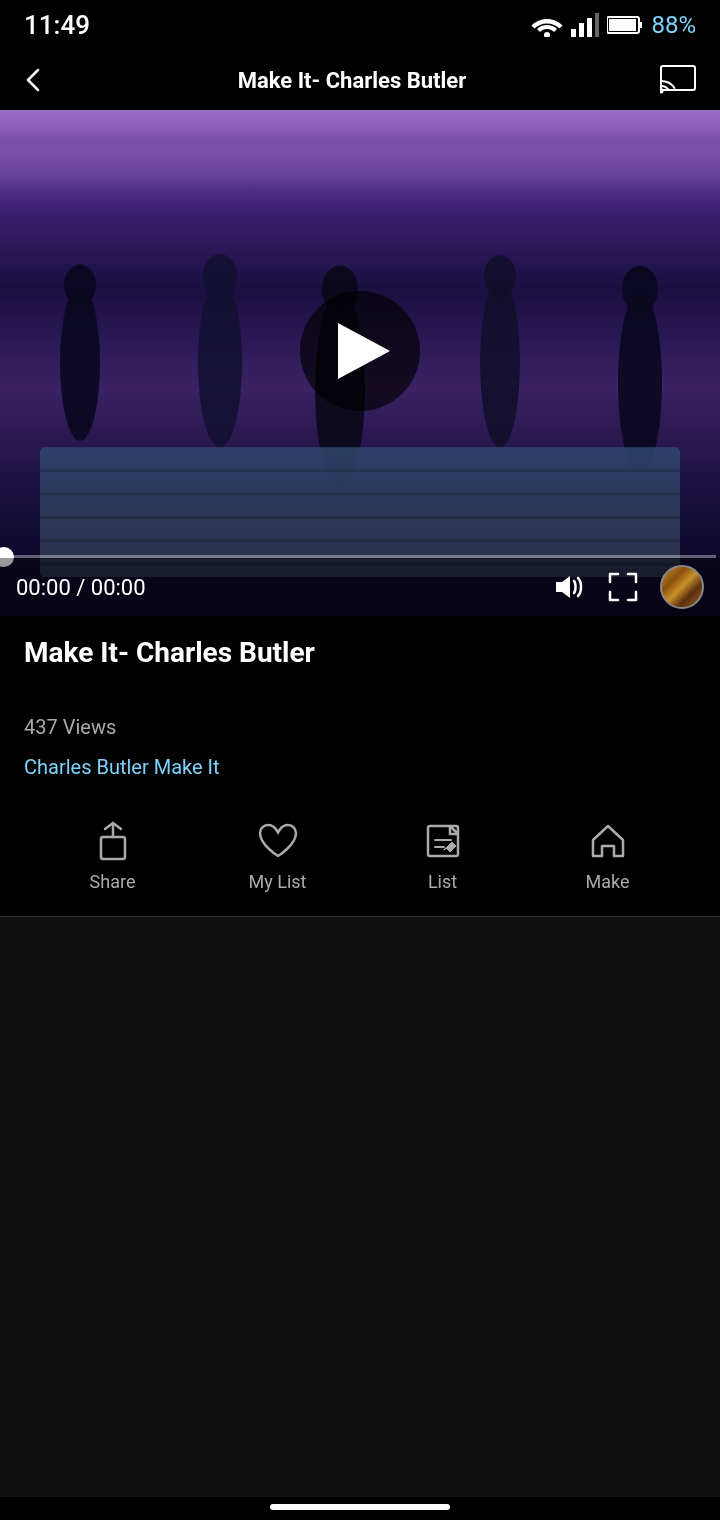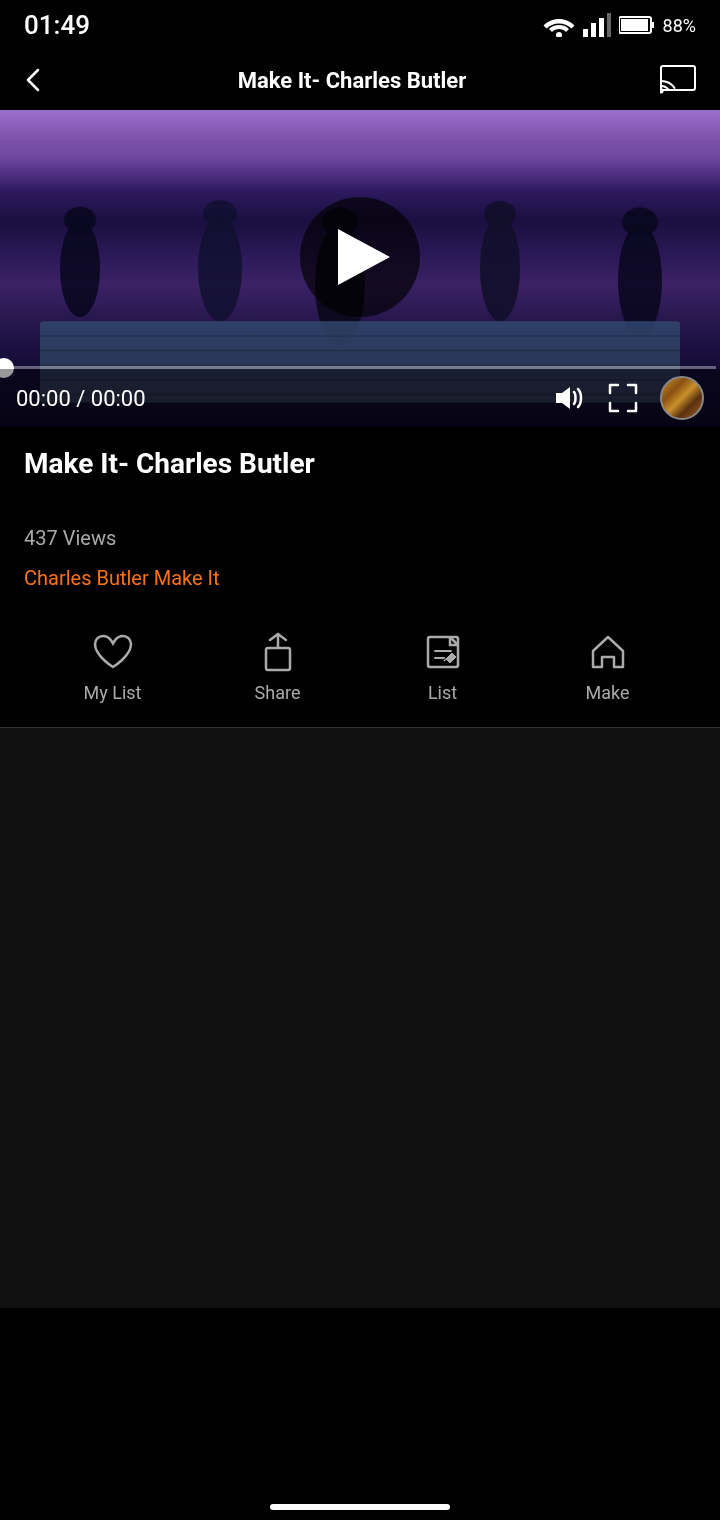--- a/index.html
+++ b/index.html
@@ -29,22 +29,22 @@
     }
     .status-icons {
       display: flex;
       align-items: center;
       gap: 8px;
     }
     .status-icons svg {
       fill: #fff;
     }
     .battery-text {
-      font-size: 18px;
-      color: #ffffff;
+      font-size: 24px;
+      color: #7dd3fc;
     }
 
     
     .top-nav {
       display: flex;
       align-items: center;
       justify-content: space-between;
       padding: 8px 20px;
       background: #000;
       height: 60px;
@@ -65,21 +65,21 @@
       width: 44px;
       height: 44px;
       display: flex;
       align-items: center;
       justify-content: center;
     }
 
     
     .video-container {
       width: 720px;
-      height: 317px;
+      height: 506px;
       position: relative;
       background: linear-gradient(180deg, #6a3fa0 0%, #4a2d7a 20%, #1a1a3e 50%, #2a1a5e 60%, #3a2a60 70%, #5a3d7a 80%, #7a5595 90%, #4a3060 100%);
       overflow: hidden;
     }
 
     
     .stage-bg {
       position: absolute;
       width: 100%;
       height: 100%;
@@ -208,21 +208,21 @@
       margin-bottom: 6px;
     }
     .video-views {
       font-size: 20px;
       color: #aaa;
       margin-bottom: 16px;
       margin-top: 46px;
     }
     .video-description {
       font-size: 20px;
-      color: #f97316;
+      color: #7dd3fc;
       margin-bottom: 10px;
     }
 
     
     .action-buttons {
       display: flex;
       align-items: center;
       padding: 20px 30px 24px;
       background: #000;
       gap: 0;
@@ -269,21 +269,21 @@
       width: 180px;
       height: 6px;
       background: #fff;
       border-radius: 3px;
     }
   </style>
 </head>
 <body>
 
 <div class="status-bar">
-  <span class="status-time">01:49</span>
+  <span class="status-time">11:49</span>
   <div class="status-icons">
 
     <svg width="32" height="24" viewBox="0 0 32 24">
       <path d="M16 6C10 6 4.5 8.5 0.5 12.5L3.5 15.5C6.5 12.5 11 10.5 16 10.5C21 10.5 25.5 12.5 28.5 15.5L31.5 12.5C27.5 8.5 22 6 16 6Z" fill="white"></path>
       <path d="M16 12C12 12 8.5 13.5 6 16L9 19C10.8 17.2 13.3 16 16 16C18.7 16 21.2 17.2 23 19L26 16C23.5 13.5 20 12 16 12Z" fill="white"></path>
       <circle cx="16" cy="22" r="3" fill="white"></circle>
     </svg>
 
     <svg width="28" height="24" viewBox="0 0 28 24">
       <rect x="0" y="16" width="5" height="8" fill="white"></rect>
@@ -395,36 +395,36 @@
 <div class="video-info">
   <div class="video-title">Make It- Charles Butler</div>
   <div class="video-views">437 Views</div>
   <div class="video-description">Charles Butler Make It</div>
 </div>
 
 <div class="action-buttons">
 
   <div class="action-btn">
     <div class="action-icon">
-      <svg width="44" height="40" viewBox="0 0 44 40" fill="none">
-        <path d="M22 35C22 35 4 24 4 12C4 7.5 7.5 4 12 4C15.5 4 18.5 6 20.5 9L22 11.5L23.5 9C25.5 6 28.5 4 32 4C36.5 4 40 7.5 40 12C40 24 22 35 22 35Z" stroke="#aaa" stroke-width="2.5" fill="none"></path>
-      </svg>
-    </div>
-    <span class="action-label">My List</span>
-  </div>
-
-  <div class="action-btn">
-    <div class="action-icon">
       <svg width="40" height="44" viewBox="0 0 40 44" fill="none">
         <rect x="8" y="18" width="24" height="22" rx="2" stroke="#aaa" stroke-width="2.5" fill="none"></rect>
         <path d="M20 18V4" stroke="#aaa" stroke-width="2.5" stroke-linecap="round"></path>
         <path d="M12 10L20 4L28 10" stroke="#aaa" stroke-width="2.5" stroke-linecap="round" stroke-linejoin="round" fill="none"></path>
       </svg>
     </div>
     <span class="action-label">Share</span>
+  </div>
+
+  <div class="action-btn">
+    <div class="action-icon">
+      <svg width="44" height="40" viewBox="0 0 44 40" fill="none">
+        <path d="M22 35C22 35 4 24 4 12C4 7.5 7.5 4 12 4C15.5 4 18.5 6 20.5 9L22 11.5L23.5 9C25.5 6 28.5 4 32 4C36.5 4 40 7.5 40 12C40 24 22 35 22 35Z" stroke="#aaa" stroke-width="2.5" fill="none"></path>
+      </svg>
+    </div>
+    <span class="action-label">My List</span>
   </div>
 
   <div class="action-btn">
     <div class="action-icon">
       <svg width="42" height="42" viewBox="0 0 42 42" fill="none">
         <rect x="6" y="6" width="30" height="30" rx="2" stroke="#aaa" stroke-width="2.5" fill="none"></rect>
         <path d="M28 6L36 14" stroke="#aaa" stroke-width="2.5"></path>
         <path d="M28 6V14H36" stroke="#aaa" stroke-width="2.5" fill="none"></path>
         <path d="M13 20H29" stroke="#aaa" stroke-width="2" stroke-linecap="round"></path>
         <path d="M13 27H22" stroke="#aaa" stroke-width="2" stroke-linecap="round"></path>

